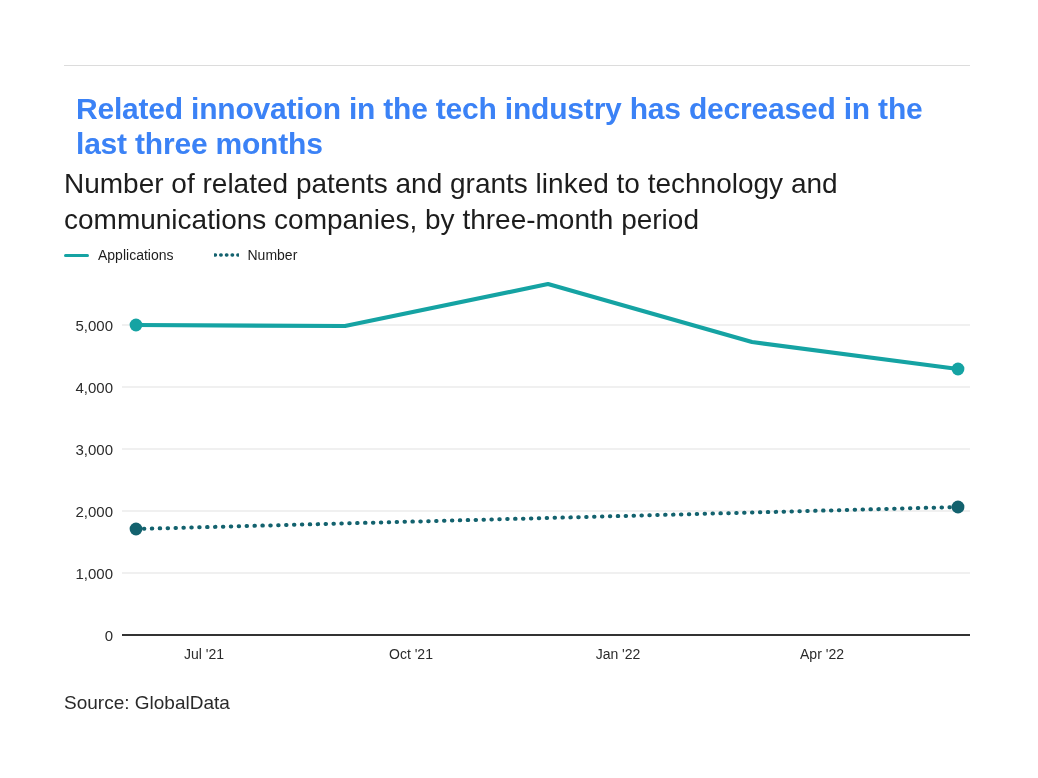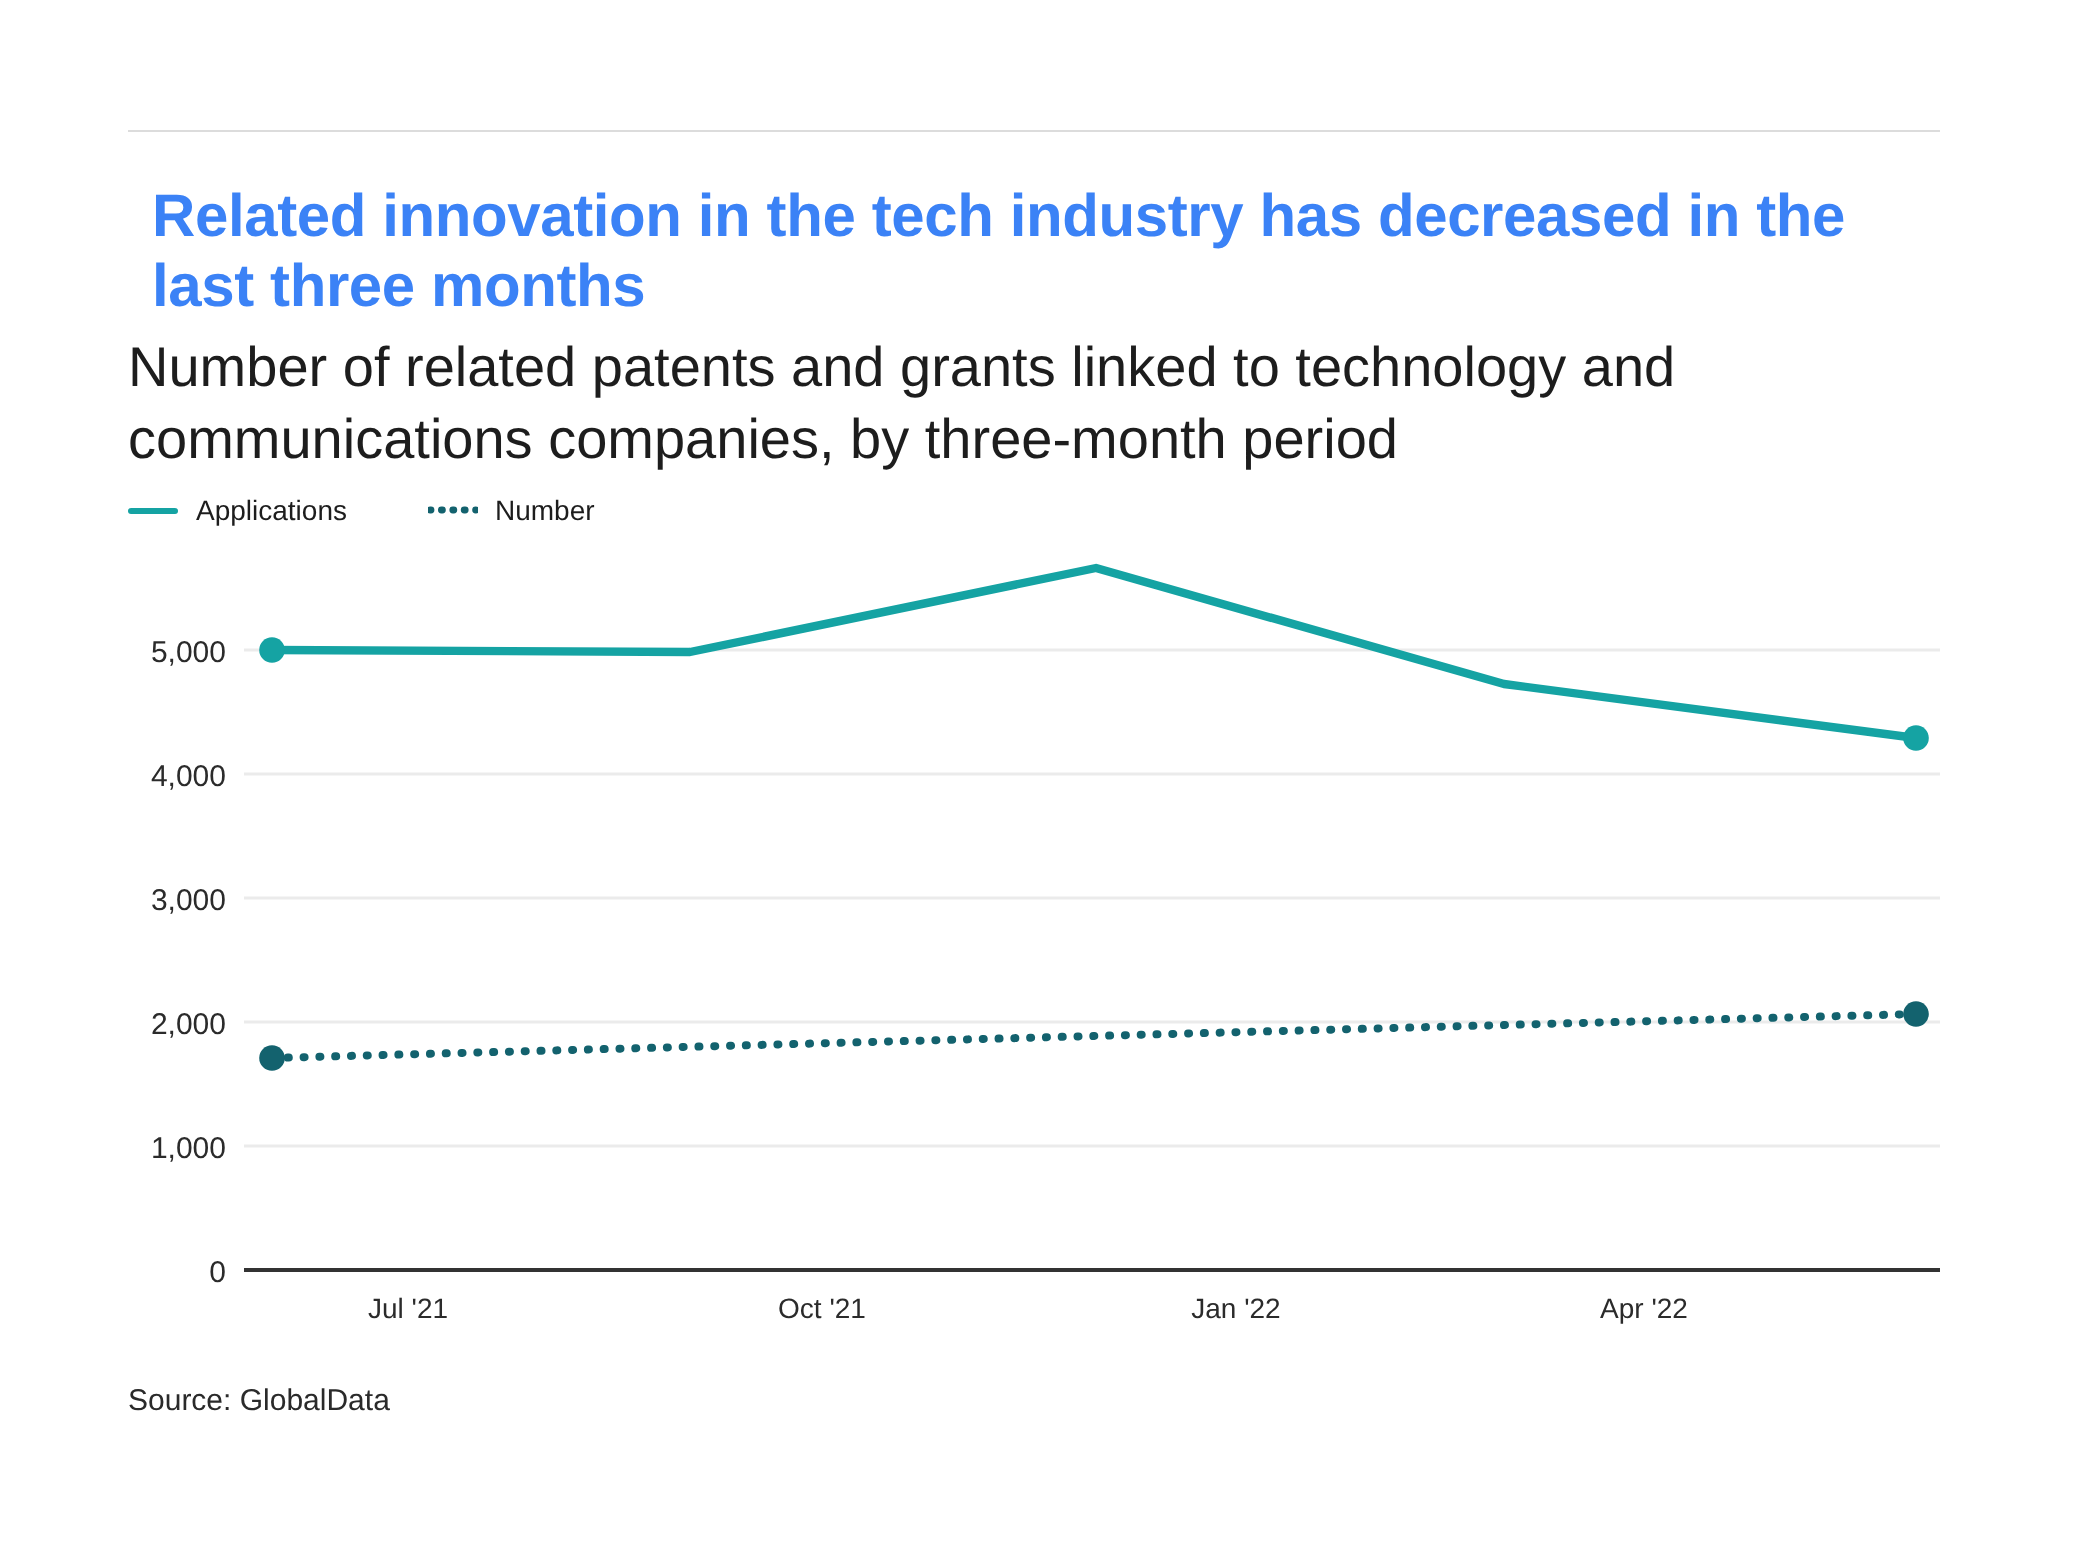--- a/index.html
+++ b/index.html
@@ -88,21 +88,21 @@
     top: 0;
     width: 1038px;
     height: 778px;
     pointer-events: none;
     text-decoration: underline;
   }
   .source {
     position: absolute;
     left: 64px;
     top: 692px;
-    font-size: 15px;
+    font-size: 19px;
     color: #2a2a2a;
   }
   svg { display: block; }
   .ytick-label {
     font-family: "Liberation Sans", sans-serif;
     font-size: 15px;
     fill: #2b2b2b;
   }
   .xtick-label {
     font-family: "Liberation Sans", sans-serif;

